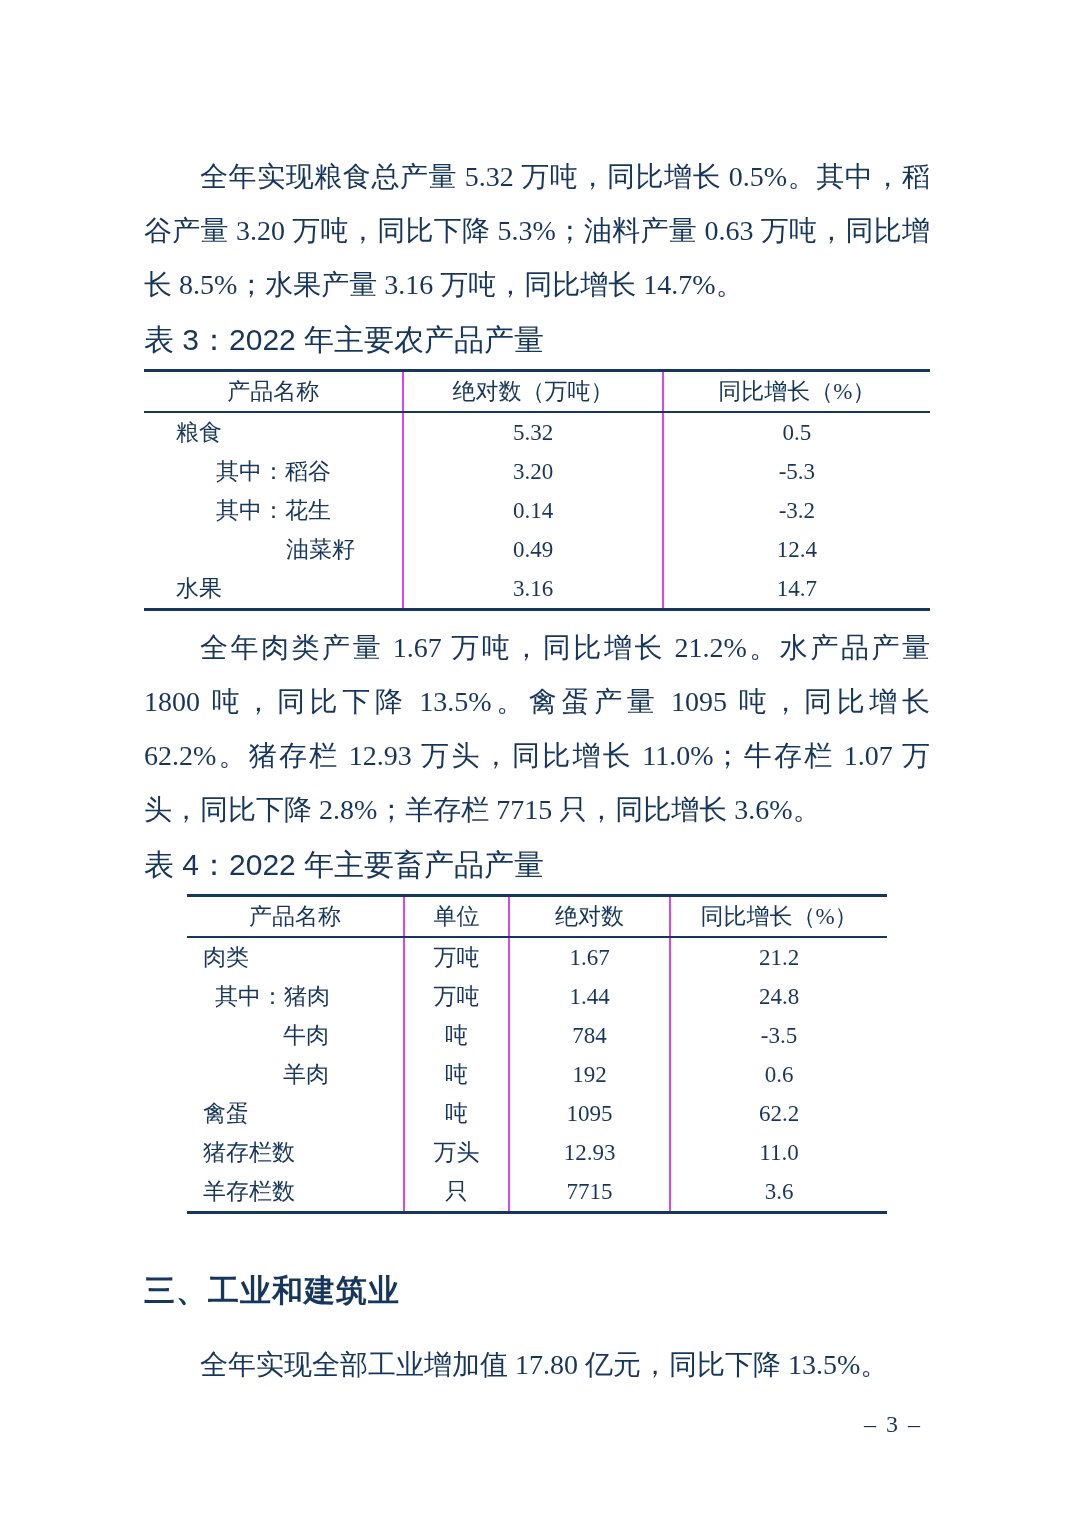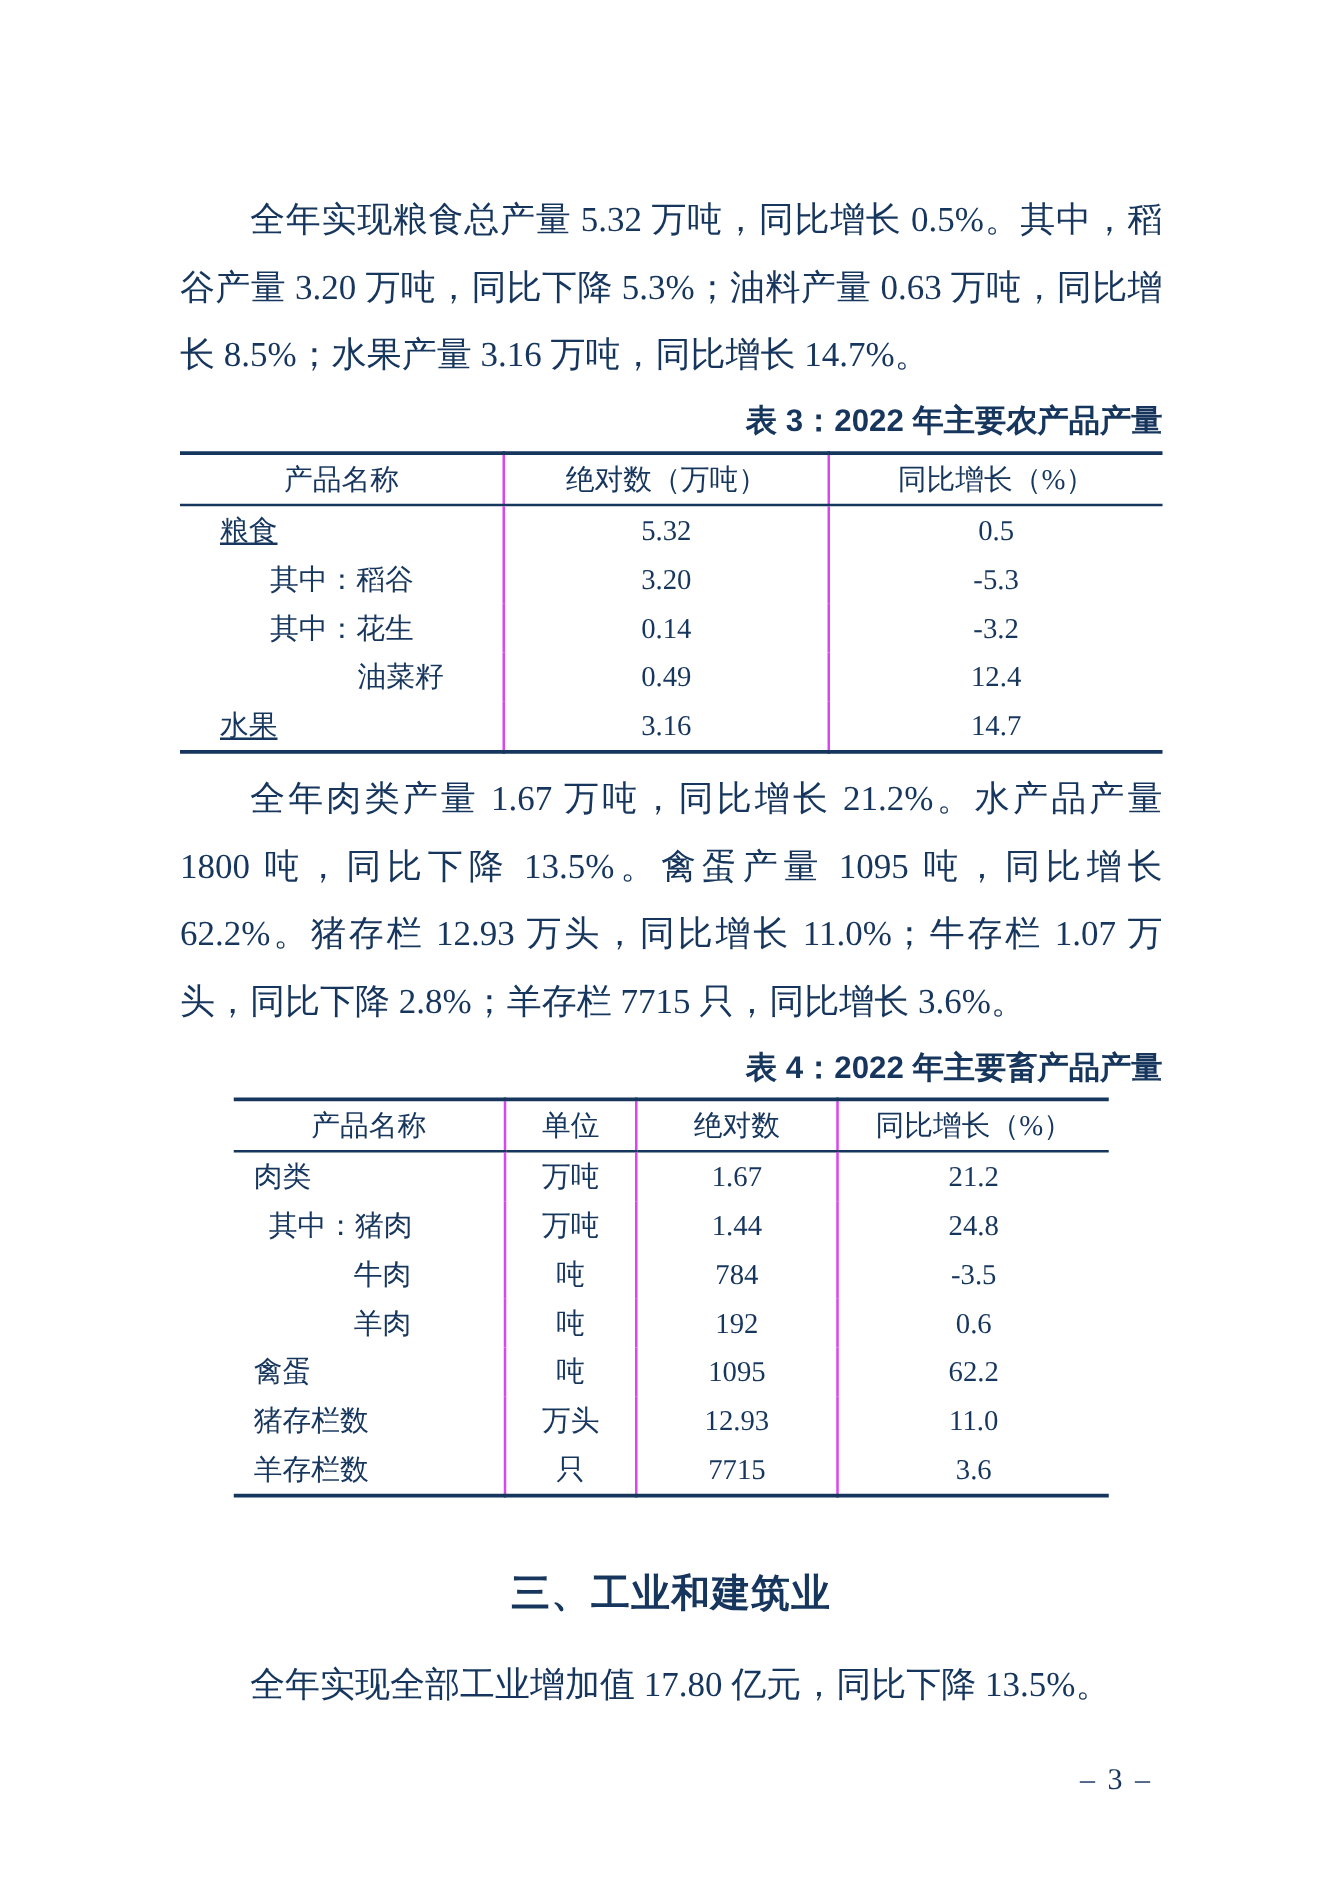--- a/index.html
+++ b/index.html
@@ -23,23 +23,23 @@
   }
   .para {
     font-size: 28px;
     line-height: 54px;
     text-align: justify;
     text-indent: 2em;
     margin: 0;
   }
   .tbl-title {
     font-family: "Liberation Sans", "DejaVu Sans", sans-serif;
-    font-weight: bold;
-    font-size: 25px;
-    text-align: right;
+    font-weight: normal;
+    font-size: 30px;
+    text-align: left;
     margin: 8px 0 8px 0;
   }
   table.tbl {
     border-collapse: collapse;
     font-size: 23px;
     color: #17365d;
     border-top: 3px solid #17365d;
     border-bottom: 3px solid #17365d;
   }
   table.t3 { width: 100%; margin: 0 0 4px 0; }
@@ -51,31 +51,31 @@
   }
   .tbl th, .tbl td {
     border-right: 2px solid #d946ef;
     text-align: center;
     padding: 0;
     height: 39px;
     vertical-align: middle;
   }
   .tbl th:last-child, .tbl td:last-child { border-right: none; }
   .tbl td.name { text-align: left; }
-  .t3 td.ind0 { padding-left: 32px; text-decoration: underline; }
+  .t3 td.ind0 { padding-left: 32px; }
   .t3 td.ind1 { padding-left: 72px; }
   .t3 td.ind2 { padding-left: 142px; }
   .t4 td.ind0 { padding-left: 16px; }
   .t4 td.ind1 { padding-left: 28px; }
   .t4 td.ind2 { padding-left: 96px; }
   .sec-heading {
     font-family: Liberation Mono, monospace;
     font-weight: bold;
     font-size: 31px;
-    text-align: center;
+    text-align: left;
     color: #17365d;
     margin: 56px 0 26px 0;
     letter-spacing: 1px;
   }
   .p2 { margin-top: 10px; }
   .p3 { margin: 0; }
   .page-num {
     position: absolute;
     right: 152px;
     bottom: 82px;

